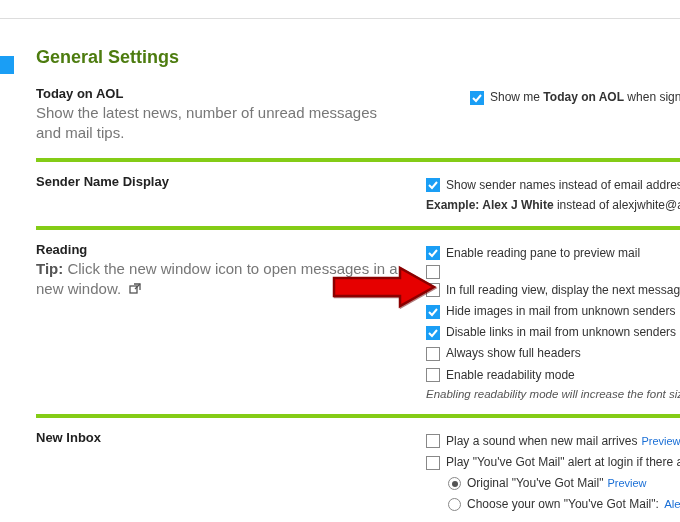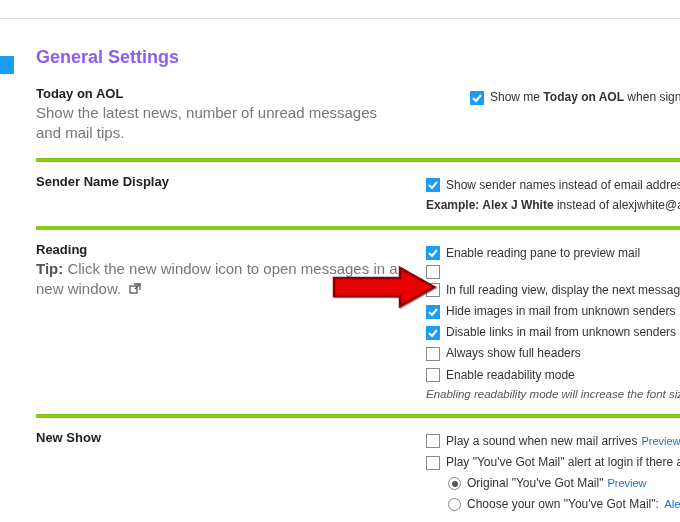--- a/index.html
+++ b/index.html
@@ -17,21 +17,21 @@
   .blue-tab {
     position: absolute;
     left: 0; top: 56px;
     width: 14px; height: 18px;
     background: #1a9ef5;
   }
   .content { padding: 10px 0 0 36px; }
   h1 {
     font-size: 18px;
     font-weight: bold;
-    color: #8b5cf6;
+    color: #4d7c0f;
     padding: 18px 0 12px 0;
   }
   .section {
     display: flex;
     border-top: 4px solid #84cc16;
     padding: 12px 0 14px 0;
   }
   .section.first { border-top: none; padding-top: 6px; gap: 44px; }
   .left {
     width: 390px;
@@ -199,21 +199,21 @@
         <div class="row">
           <span class="cbox"></span>
           <span class="lbl">Enable readability mode</span>
         </div>
         <div class="note">Enabling readability mode will increase the font size</div>
       </div>
   </div>
 
   <div class="section">
     <div class="left">
-      <div class="title">New Show</div>
+      <div class="title">New Inbox</div>
     </div>
     <div class="right">
       <div class="row">
         <span class="cbox"></span>
         <span class="lbl">Play a sound when new mail arrives</span>
         <span class="link-inline">Preview</span>
       </div>
       <div class="row">
         <span class="cbox"></span>
         <span class="lbl">Play "You've Got Mail" alert at login if there are ne</span>

